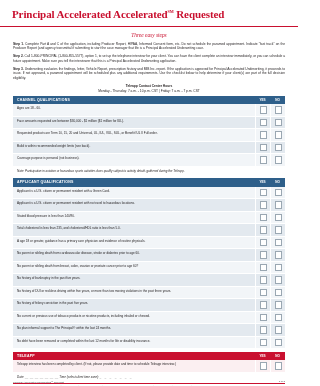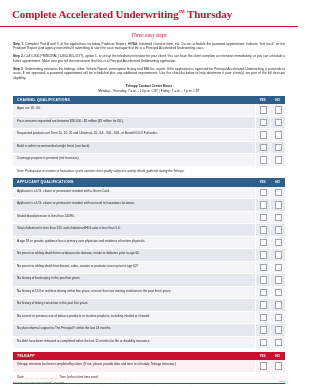--- a/index.html
+++ b/index.html
@@ -133,21 +133,21 @@
   }
   .rule-thin{height:0.4px;background:#c9102f;margin:2px 13px 0 13px;}
 </style>
 </head>
 <body>
 
 <div class="page">
 
   <div class="header">
     <div class="title">
-      <span>Complete Accelerated Underwriting</span><span class="sup">SM</span><span> Thursday</span>
+      <span>Principal Accelerated Accelerated</span><span class="sup">SM</span><span> Requested</span>
     </div>
   </div>
 
   <div class="intro">
     <div class="intro-head">Three easy steps</div>
 
     <div class="step">
       <b>Step 1.</b>
       <span>Complete Part A and C of the application, including Producer Report, HIPAA, Informed Consent form, etc. Do not schedule the paramed appointment. Indicate "fast track" on the Producer Report (and agency transmittal if submitting to start the case manager that life is a Principal Accelerated Underwriting case.</span>
     </div>

